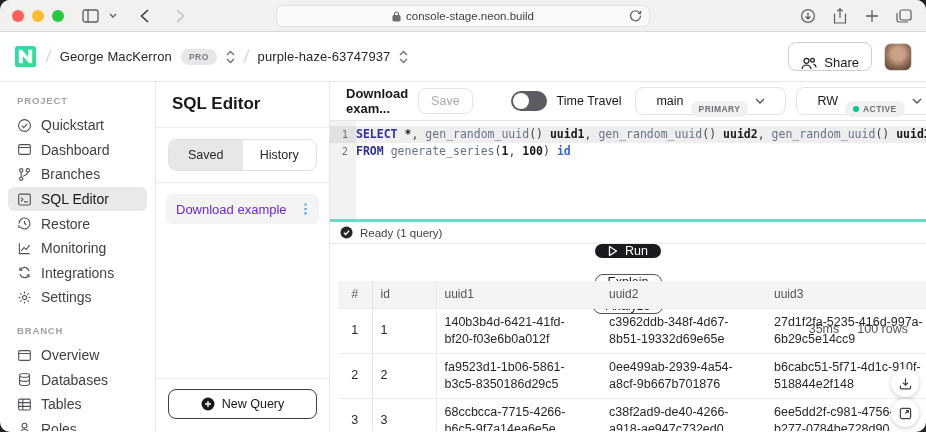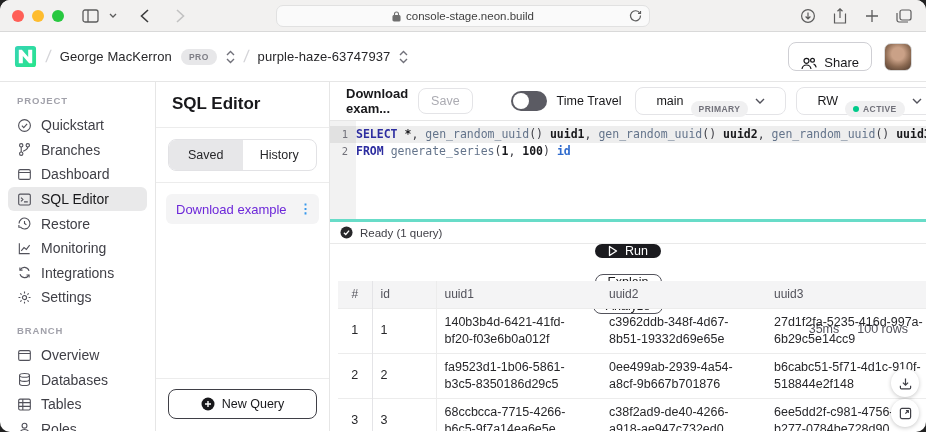--- a/index.html
+++ b/index.html
@@ -228,33 +228,33 @@
 
       <div class="side-item">
         <svg width="15" height="15" viewBox="0 0 16 16" fill="none" stroke="currentColor" stroke-width="1.2">
             <circle cx="8" cy="8" r="6.3"></circle>
             <path d="M5.2 8.2l2 2 3.6-4"></path>
           </svg>
         <span>Quickstart</span>
       </div>
       <div class="side-item">
         <svg width="15" height="15" viewBox="0 0 16 16" fill="none" stroke="currentColor" stroke-width="1.2">
+            <rect x="1.8" y="2.8" width="12.4" height="10.4" rx="1.5"></rect>
+            <path d="M1.8 5.8h12.4"></path>
+          </svg>
+        <span>Dashboard</span>
+      </div>
+      <div class="side-item">
+        <svg width="15" height="15" viewBox="0 0 16 16" fill="none" stroke="currentColor" stroke-width="1.2">
             <circle cx="4.5" cy="3.5" r="1.8"></circle>
             <circle cx="11.5" cy="3.5" r="1.8"></circle>
             <circle cx="4.5" cy="12.5" r="1.8"></circle>
             <path d="M4.5 5.3v5.4M11.5 5.3c0 3-3 3.5-5 4.5"></path>
           </svg>
         <span>Branches</span>
-      </div>
-      <div class="side-item">
-        <svg width="15" height="15" viewBox="0 0 16 16" fill="none" stroke="currentColor" stroke-width="1.2">
-            <rect x="1.8" y="2.8" width="12.4" height="10.4" rx="1.5"></rect>
-            <path d="M1.8 5.8h12.4"></path>
-          </svg>
-        <span>Dashboard</span>
       </div>
       <div class="side-item sel">
         <svg width="15" height="15" viewBox="0 0 16 16" fill="none" stroke="currentColor" stroke-width="1.2">
             <rect x="1.8" y="2.2" width="12.4" height="11.6" rx="1.5"></rect>
             <path d="M4.3 6l2 2-2 2M7.5 10.5h4"></path>
           </svg>
         <span>SQL Editor</span>
       </div>
       <div class="side-item">
         <svg width="15" height="15" viewBox="0 0 16 16" fill="none" stroke="currentColor" stroke-width="1.2">

